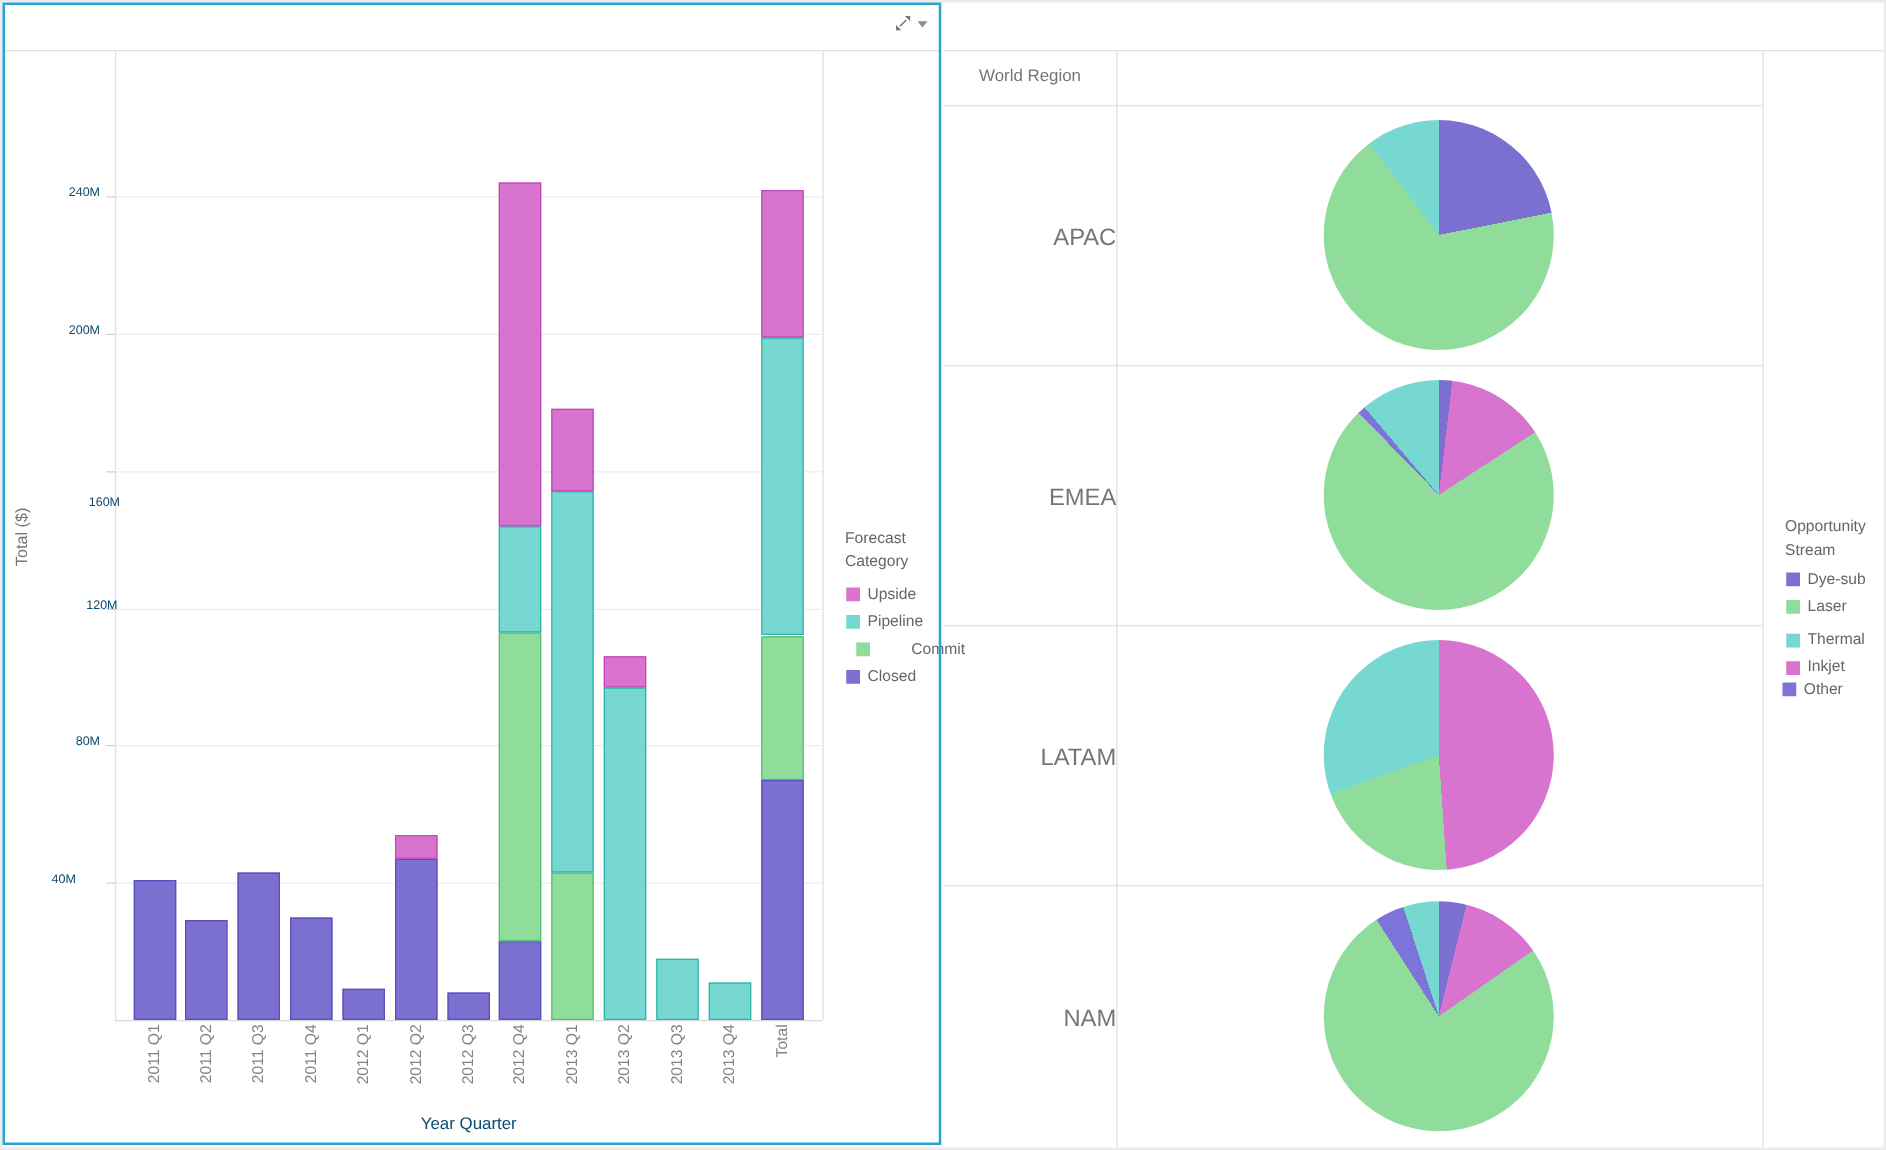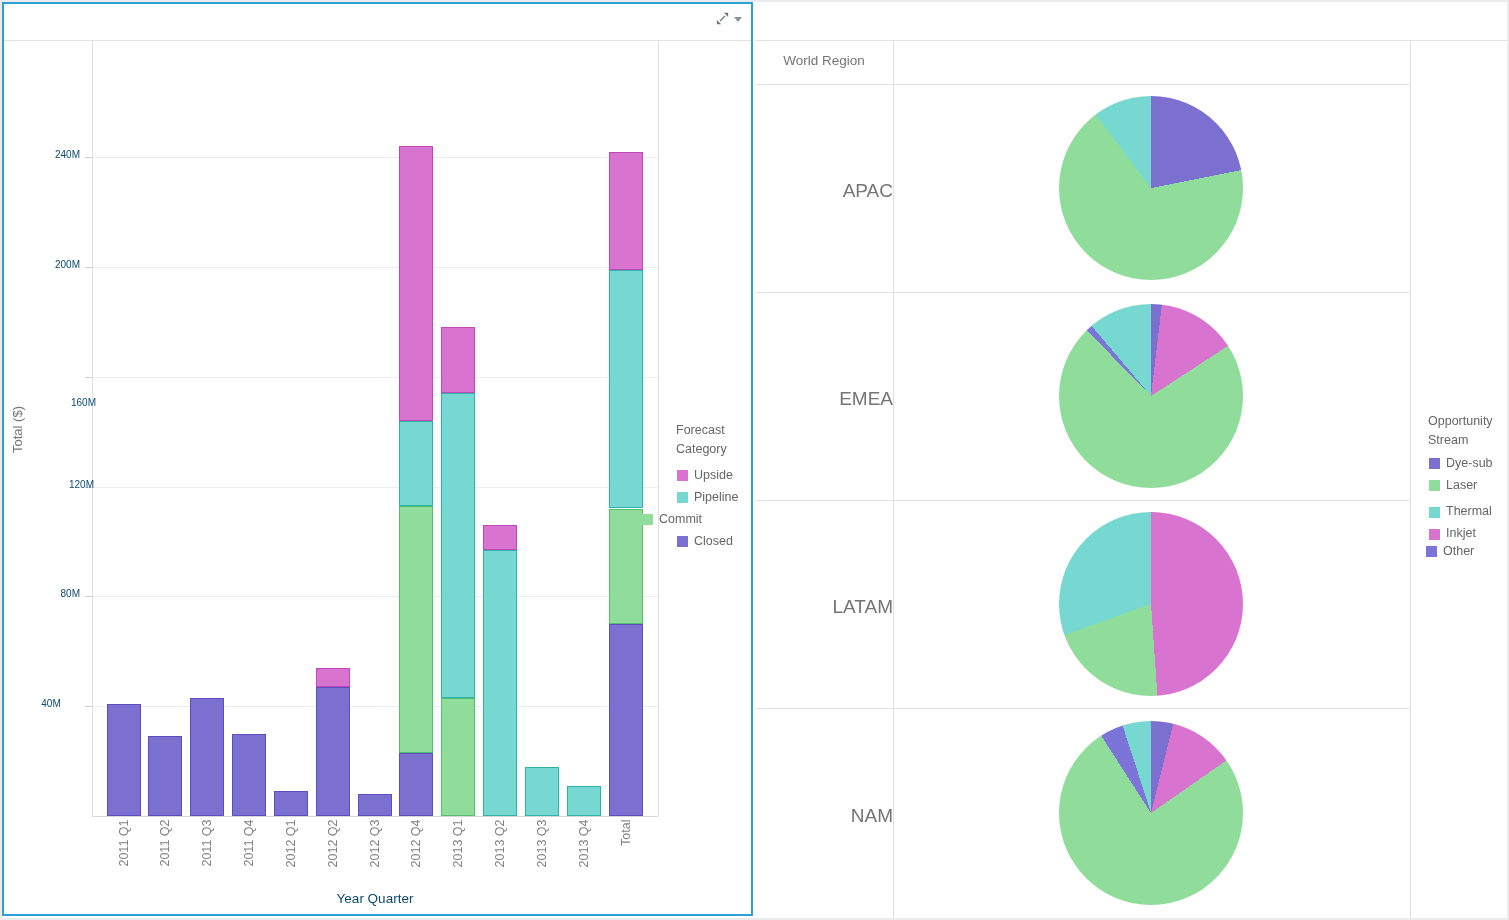--- a/index.html
+++ b/index.html
@@ -138,21 +138,21 @@
   </div>
   <div id="lp-legend-items">
       <div class="leg-item" style="left: 677px; top: 464px;">
         <div class="sw" style="background: rgb(216, 115, 208);"></div>
         <div class="leg-lab">Upside</div>
       </div>
       <div class="leg-item" style="left: 677px; top: 486px;">
         <div class="sw" style="background: rgb(118, 216, 208);"></div>
         <div class="leg-lab">Pipeline</div>
       </div>
-      <div class="leg-item" style="left: 642px; top: 508px;">
+      <div class="leg-item" style="left: 685px; top: 508px; gap: 27px;">
         <div class="sw" style="background: rgb(144, 220, 155);"></div>
         <div class="leg-lab">Commit</div>
       </div>
       <div class="leg-item" style="left: 677px; top: 530px;">
         <div class="sw" style="background: rgb(123, 111, 208);"></div>
         <div class="leg-lab">Closed</div>
       </div>
     </div>
 
 

